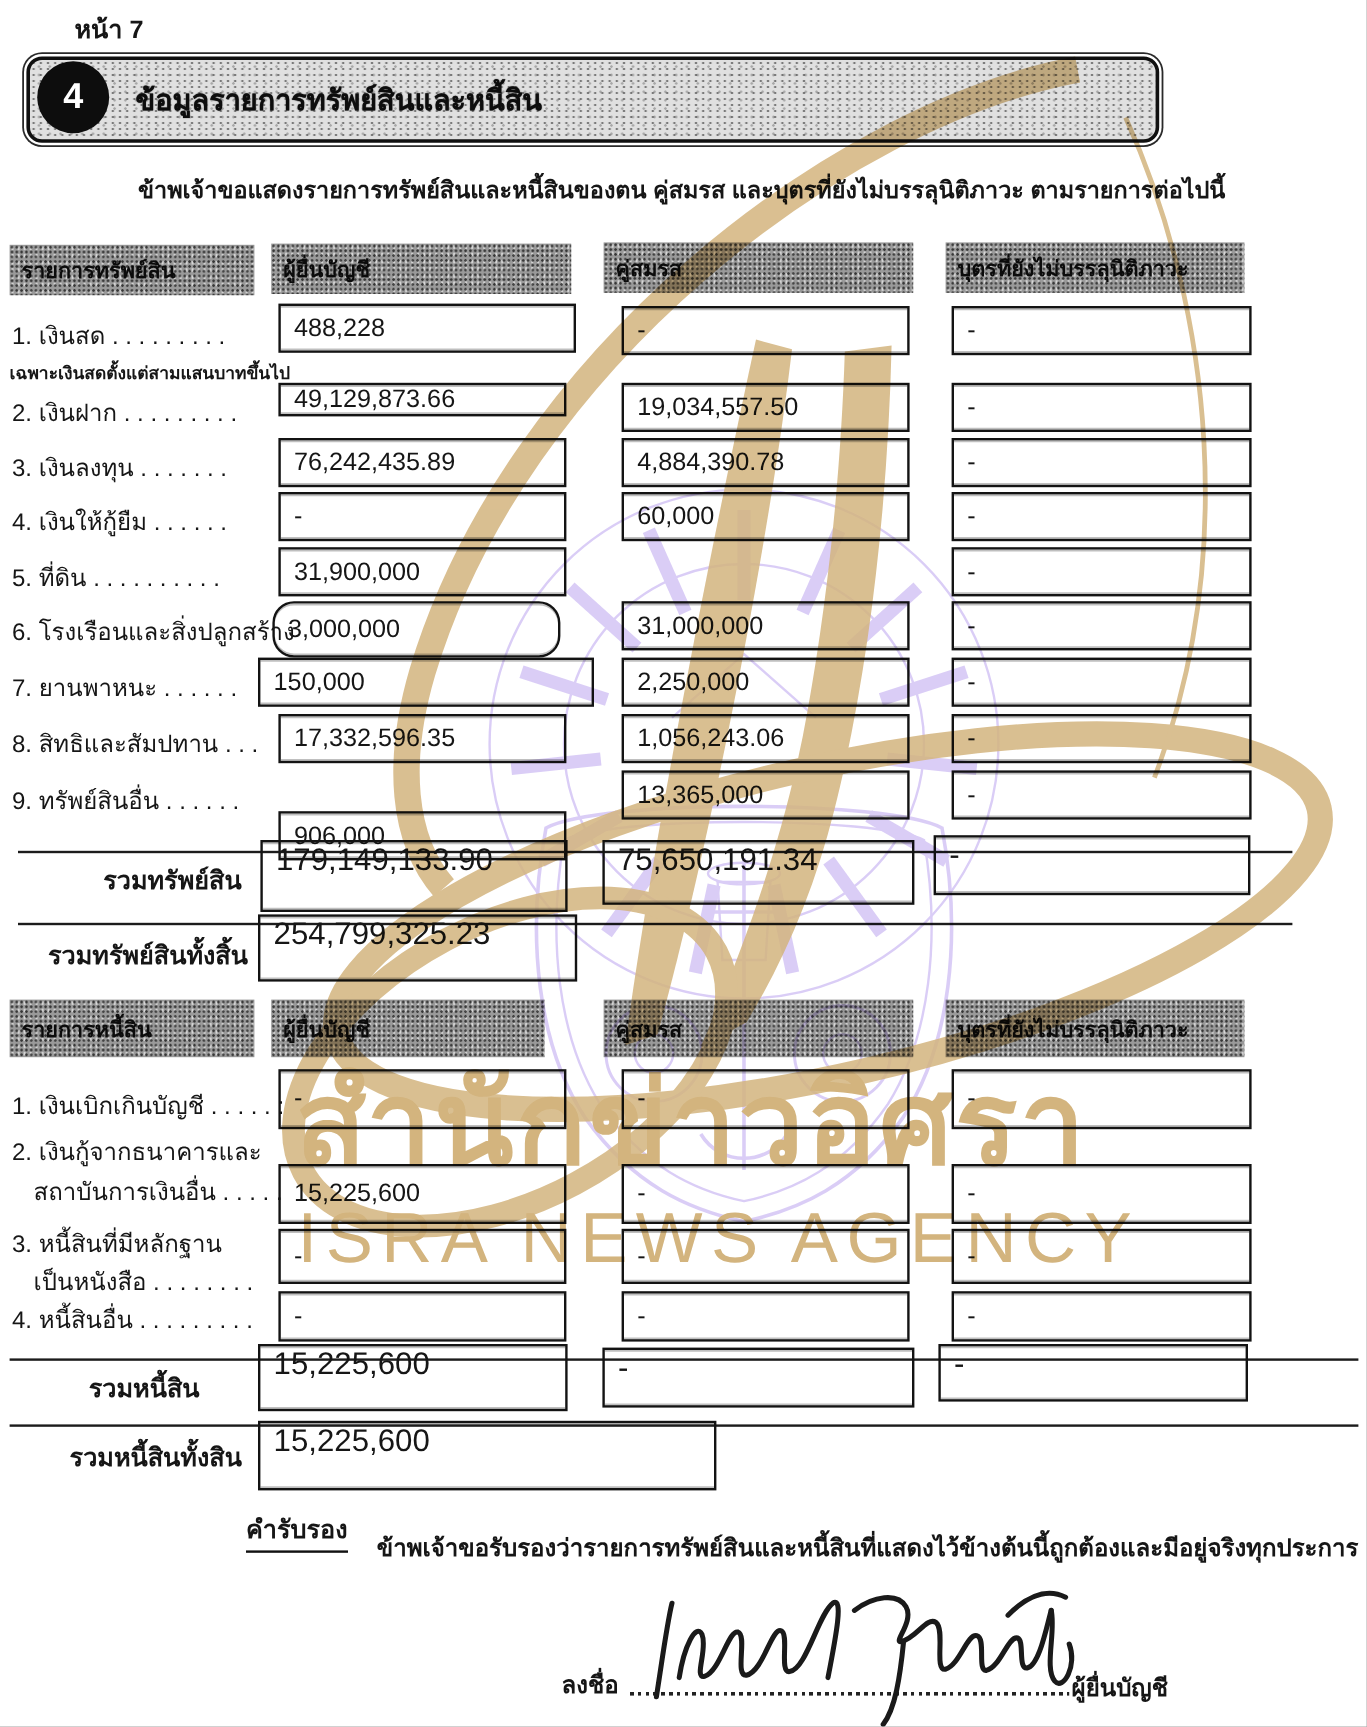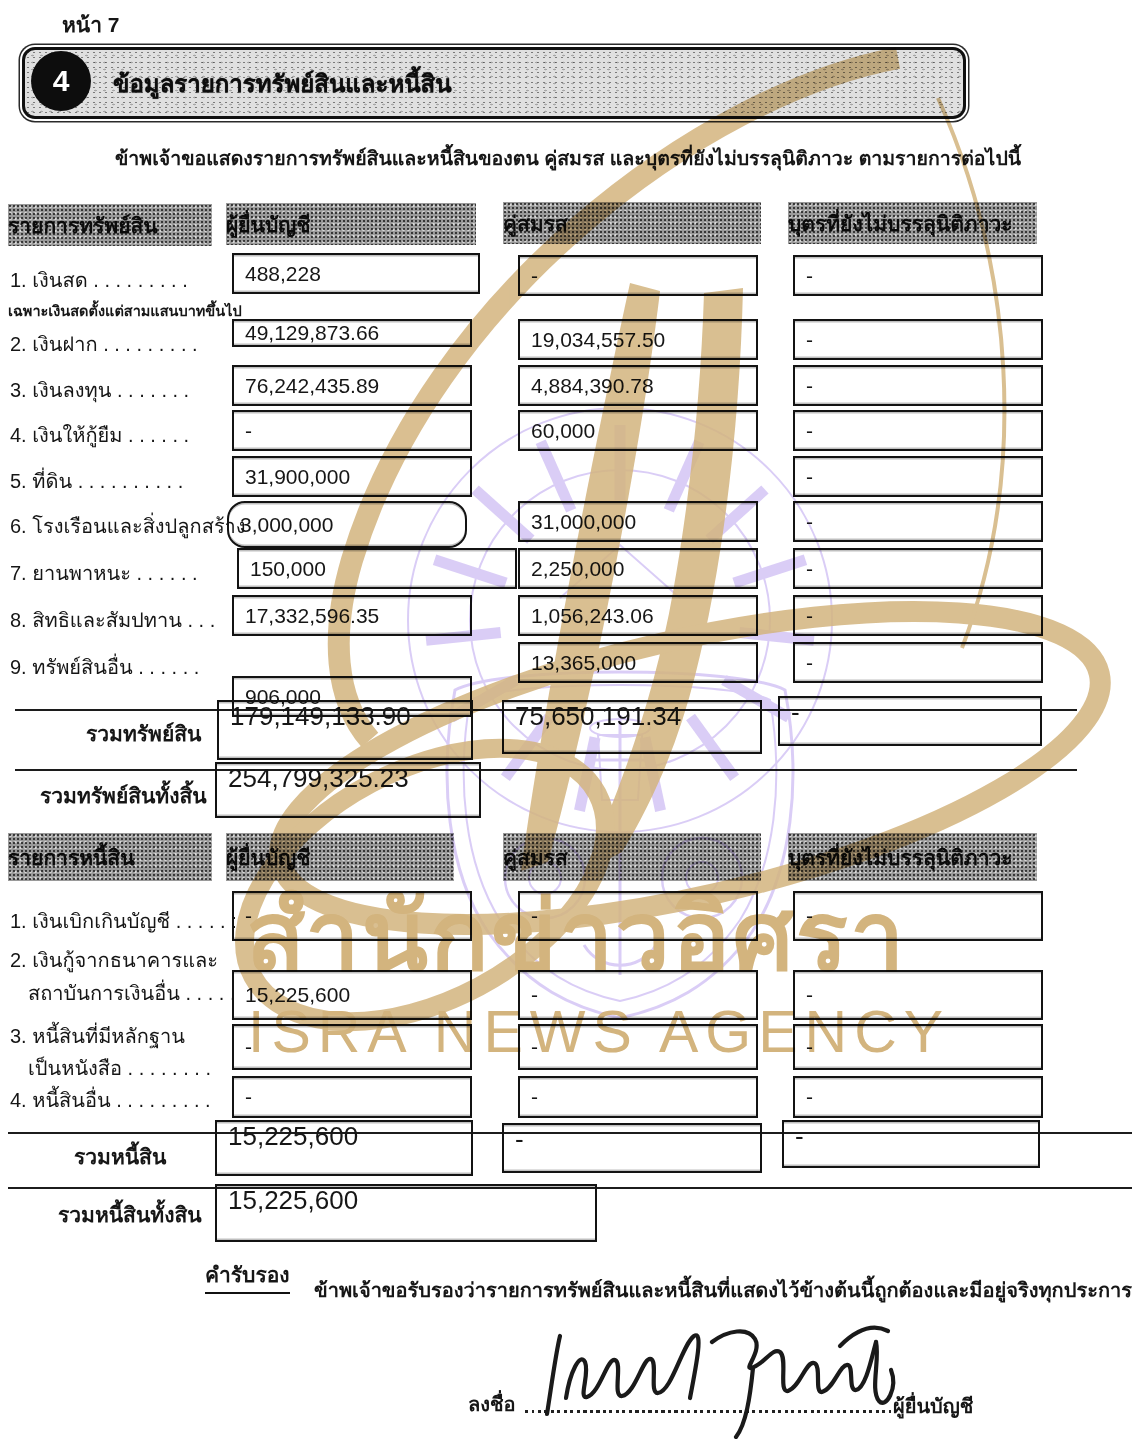--- a/index.html
+++ b/index.html
@@ -31,22 +31,22 @@
   .banner-title{margin-left:88px;font-size:24px;font-weight:bold;color:#0d0d0d;
     text-shadow:0 0 1px #333;}
   
   .hdr{
     position:absolute;height:42px;
     background-color:#9a9a9a;
     background-image:
       radial-gradient(rgba(0,0,0,.65) 1px, transparent 1.2px),
       radial-gradient(rgba(255,255,255,.6) 1px, transparent 1.2px);
     background-size:4px 4px,5px 6px;
-    color:#0b0b0b;font-weight:bold;font-size:21px;
-    display:flex;align-items:center;box-sizing:border-box;
+    color:#0b0b0b;font-weight:bold;font-size:18px;
+    display:flex;align-items:center;padding-left:10px;box-sizing:border-box;
   }
   
   .rowlabel{position:absolute;left:10px;font-size:20px;white-space:nowrap;}
   .sublabel{position:absolute;left:10px;font-size:20px;white-space:nowrap;}
   .smallnote{position:absolute;left:8px;font-size:14.5px;font-weight:bold;white-space:nowrap;}
   .vbox{
     position:absolute;box-sizing:border-box;
     border:2.5px solid #131313;
     box-shadow:inset 0 1.5px 0 rgba(0,0,0,.25), inset 0 -1.5px 0 rgba(0,0,0,.25);
     font-size:21px;display:flex;align-items:center;padding-left:11px;
@@ -118,21 +118,21 @@
   <div class="rowlabel" style="top:465px;">5. ที่ดิน . . . . . . . .  . .</div>
   <div class="vbox" style="left:232px;top:456px;width:240px;height:41px;">31,900,000</div>
   <div class="vbox" style="left:793px;top:456px;width:250px;height:41px;">-</div>
 
   <div class="rowlabel" style="top:510px;">6. โรงเรือนและสิ่งปลูกสร้าง</div>
   <div class="vbox" style="left:227px;top:501px;width:240px;height:47px;border-radius:18px;">3,000,000</div>
   <div class="vbox" style="left:518px;top:501px;width:240px;height:41px;">31,000,000</div>
   <div class="vbox" style="left:793px;top:501px;width:250px;height:41px;">-</div>
 
   <div class="rowlabel" style="top:557px;">7. ยานพาหนะ  . . . . . .</div>
-  <div class="vbox" style="left:237px;top:548px;width:280px;height:41px;">150,000</div>
+  <div class="vbox" style="left:215px;top:548px;width:280px;height:41px;">150,000</div>
   <div class="vbox" style="left:518px;top:548px;width:240px;height:41px;">2,250,000</div>
   <div class="vbox" style="left:793px;top:548px;width:250px;height:41px;">-</div>
 
   <div class="rowlabel" style="top:604px;">8. สิทธิและสัมปทาน  . . .</div>
   <div class="vbox" style="left:232px;top:595px;width:240px;height:41px;">17,332,596.35</div>
   <div class="vbox" style="left:518px;top:595px;width:240px;height:41px;">1,056,243.06</div>
   <div class="vbox" style="left:793px;top:595px;width:250px;height:41px;">-</div>
 
   <div class="rowlabel" style="top:651px;">9. ทรัพย์สินอื่น  . . . . . .</div>
   <div class="vbox" style="left:232px;top:642px;width:240px;height:41px;margin-top:34px;">906,000</div>

